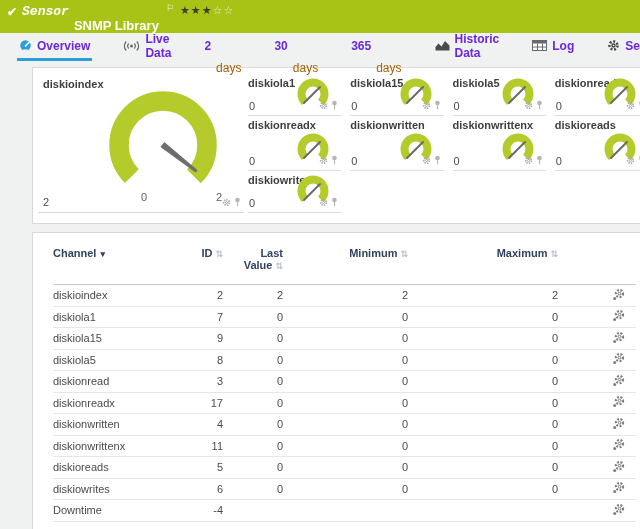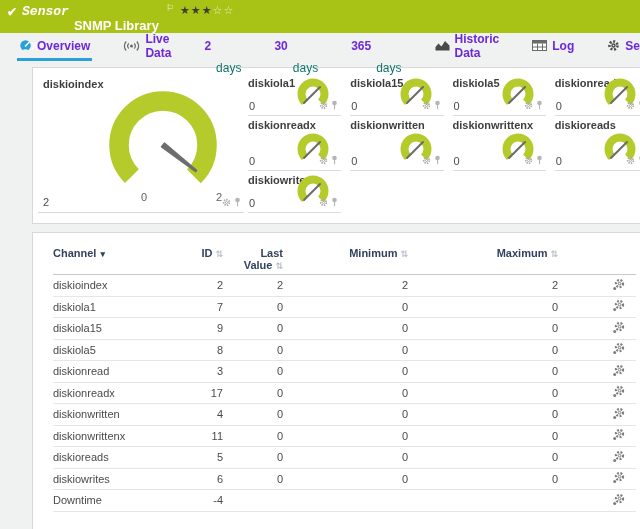--- a/index.html
+++ b/index.html
@@ -18,21 +18,21 @@
   .flag { font-size:9px; margin:0 6px 0 7px; opacity:.95; }
   .stars { font-size:11px; letter-spacing:1px; margin-top:1px;}
   .stars .f { color:#3d3f35; }
   .stars .e { color:#e4edb4; }
   .status-ok { font-size:10px; font-weight:bold; margin:8px 0 0 20px; }
   
   .tabbar { height:28px; display:flex; align-items:stretch; padding-left:17px; }
   .tab { display:flex; align-items:center; gap:5px; padding:0 2px; margin-right:29px;
          font-size:12px; color:#3e3e3e; cursor:pointer; border-bottom:3px solid transparent; }
   .tab .num { font-weight:bold; color:#6d28d9; }
-  .tab .suffix { color:#0f766e;margin-top:44px; }
+  .tab .suffix { color:#a16207;margin-top:44px; }
   .tab.active { border-bottom-color:#2a9fd9; }
   .tab .ticon { display:inline-flex; align-items:center; }
   
   .card { background:#fff; border:1px solid #d8d8d8; margin-left:32px; width:625px; }
   .gauge-card { margin-top:6px; height:157px; display:flex; padding:7px 8px 0 5px; }
   
   .big-tile { width:206px; height:138px; position:relative; border-bottom:1px solid #d9d9d9;
               padding:3px 0 0 5px; flex:none; }
   .tile-label { font-size:11px; font-weight:bold; color:#3e3e3e; }
   .big-tile svg.bgauge { position:absolute; left:63px; top:12px; }
@@ -41,21 +41,21 @@
   .big-value { position:absolute; left:5px; bottom:4px; color:#4a4a4a; }
   .tile-icons { position:absolute; right:3px; bottom:3px; display:flex; gap:3px; align-items:flex-end; }
   
   .small-grid { flex:1; display:grid; grid-template-columns:repeat(4,1fr);
                 grid-template-rows:41px 54px 41px; column-gap:9px; row-gap:1px; padding-left:4px; }
   .s-tile { position:relative; border-bottom:1px solid #dcdcdc; padding-top:2px; }
   .s-tile svg.sgauge { position:absolute; right:8px; bottom:2px; }
   .s-value { position:absolute; left:1px; bottom:3px; color:#4a4a4a; }
   
   .table-card { margin-top:8px; height:400px; padding:14px 20px 0 20px; }
-  .thead { display:flex; border-bottom:1px solid #c9c9c9; padding-bottom:2px; }
+  .thead { display:flex; border-bottom:1px solid #c9c9c9; padding-bottom:12px; }
   .th { font-weight:bold; color:#32425f; font-size:11px; line-height:12px; }
   .sort { color:#b7bdc9; font-size:9px; margin-left:3px; font-family:"DejaVu Sans",sans-serif; }
   .caret { color:#32425f; font-size:9px; margin-left:4px; }
   .col-channel { width:130px; text-align:left; }
   .col-id { width:40px; text-align:right; }
   .col-last { width:60px; text-align:right; }
   .col-min { width:125px; text-align:right; }
   .col-max { width:150px; text-align:right; }
   .col-gear { flex:1; text-align:right; padding-right:10px; }
   .trow { display:flex; align-items:center; height:21.5px; border-bottom:1px solid #e6e6e6; color:#4a4a4a; }

